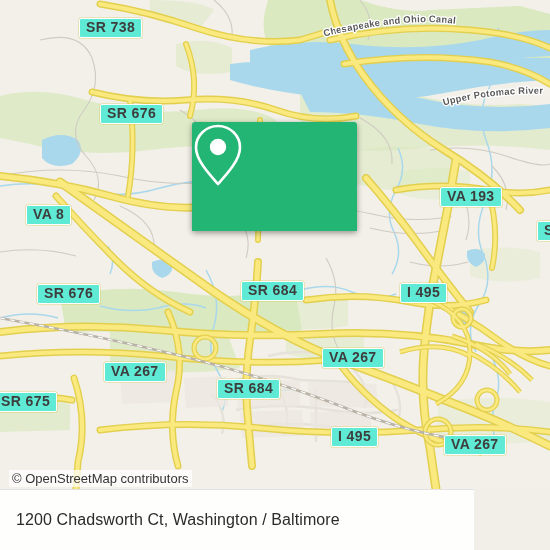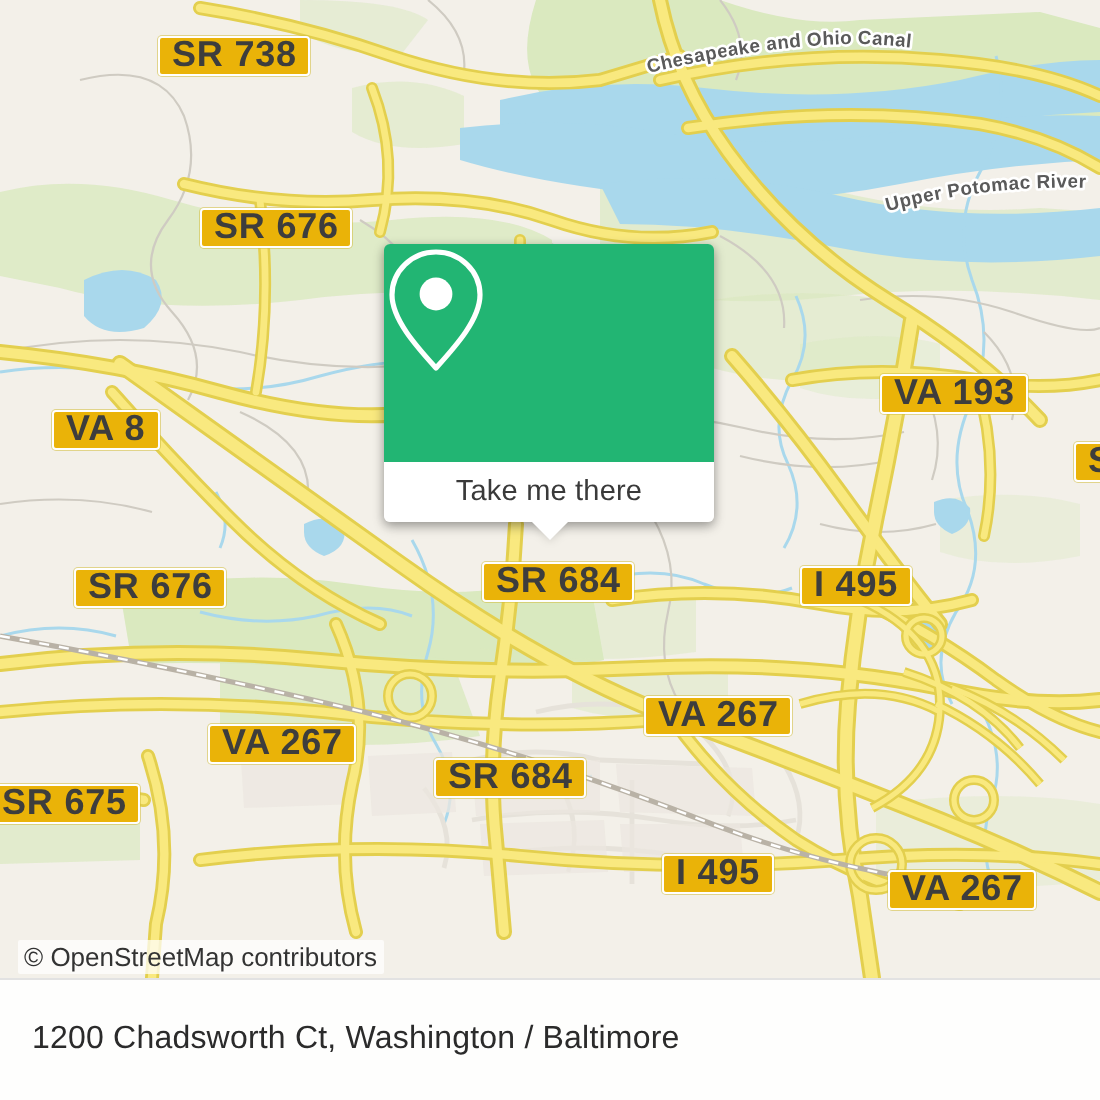--- a/index.html
+++ b/index.html
@@ -22,25 +22,25 @@
   }
   .place-label{
     position:absolute;color:#7b7b7b;font-size:15px;letter-spacing:.3px;
     text-shadow:0 0 3px #fff,0 0 3px #fff,1px 1px 2px #fff,-1px -1px 2px #fff;
     white-space:nowrap;
   }
 
   
   .shield{
     position:absolute;
-    background:#eab308;
+    background:#5eead4;
     border:1.6px solid #ffffff;
     border-radius:2px;
     color:#3d3d3d;
-    font-size:18px;
+    font-size:14px;
     font-weight:bold;
     letter-spacing:.4px;
     padding:2px 6px 3px 6px;
     line-height:13px;
     white-space:nowrap;
     box-shadow:0 0 0 .5px rgba(210,190,60,.55);
   }
 
   
   #popup{
@@ -69,21 +69,21 @@
   #attribution{
     position:absolute;left:9px;top:470px;
     font-size:13px;color:#333;
     background:rgba(255,255,255,.72);
     padding:1px 3px;border-radius:1px;white-space:nowrap;
     z-index:40;
   }
 
   
   #footer{
-    position:absolute;left:0;top:489px;width:550px;height:61px;
+    position:absolute;left:0;top:489px;width:474px;height:61px;
     background:rgba(255,255,255,.90);
     border-top:1px solid #e2e2e2;
     display:flex;align-items:center;justify-content:space-between;
     padding:0 16px;box-sizing:border-box;z-index:50;
   }
   #footer-title{font-size:16px;color:#2b2b2b;letter-spacing:.1px;white-space:nowrap;}
   #brand{display:flex;align-items:center;gap:1px;}
   #brand-word{font-size:27px;color:#231f20;font-weight:bold;letter-spacing:-1px;line-height:27px;}
 </style>
 </head>
@@ -301,24 +301,20 @@
     <div class="shield" style="left:331px;top:427px;">I 495</div>
     <div class="shield" style="left:444px;top:435px;">VA 267</div>
 
     <div id="popup">
       <div id="popup-top">
         <svg width="52" height="66" viewBox="0 0 52 66">
           <path d="M26 4 C13.8 4 4 13.6 4 25.4 C4 38 17 52 26 62 C35 52 48 38 48 25.4 C48 13.6 38.2 4 26 4 Z" fill="none" stroke="#ffffff" stroke-width="2.6" stroke-linejoin="round"></path>
           <circle cx="26" cy="25" r="8.2" fill="#ffffff"></circle>
         </svg>
       </div>
-      <div id="popup-bottom">
-        <span id="popup-label">Take me there</span>
-        <div id="popup-tail"></div>
-      </div>
     </div>
 
     <div id="attribution">© OpenStreetMap contributors</div>
   </div>
 
   <div id="footer">
     <div id="footer-title">1200 Chadsworth Ct, Washington / Baltimore</div>
   </div>
 
 </div>

